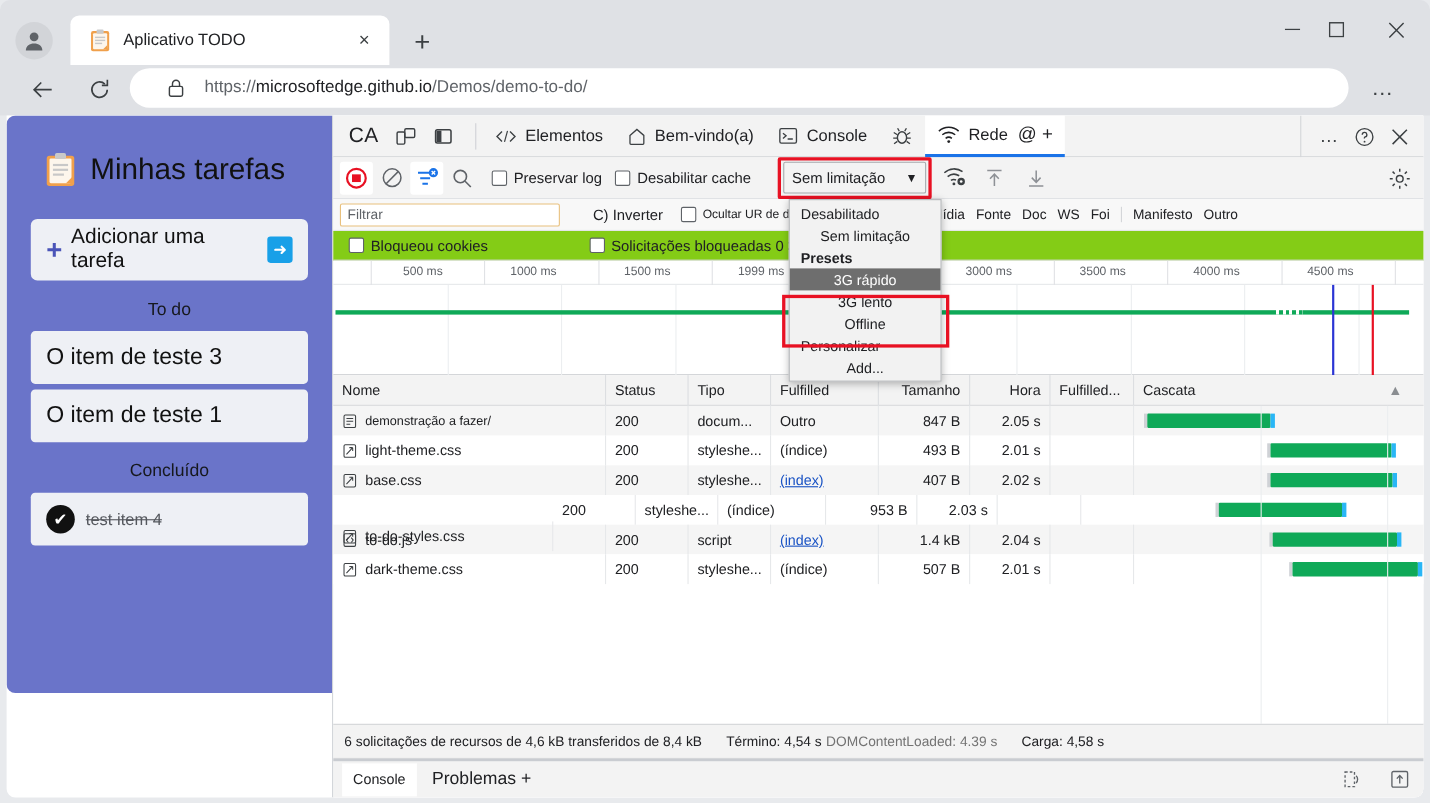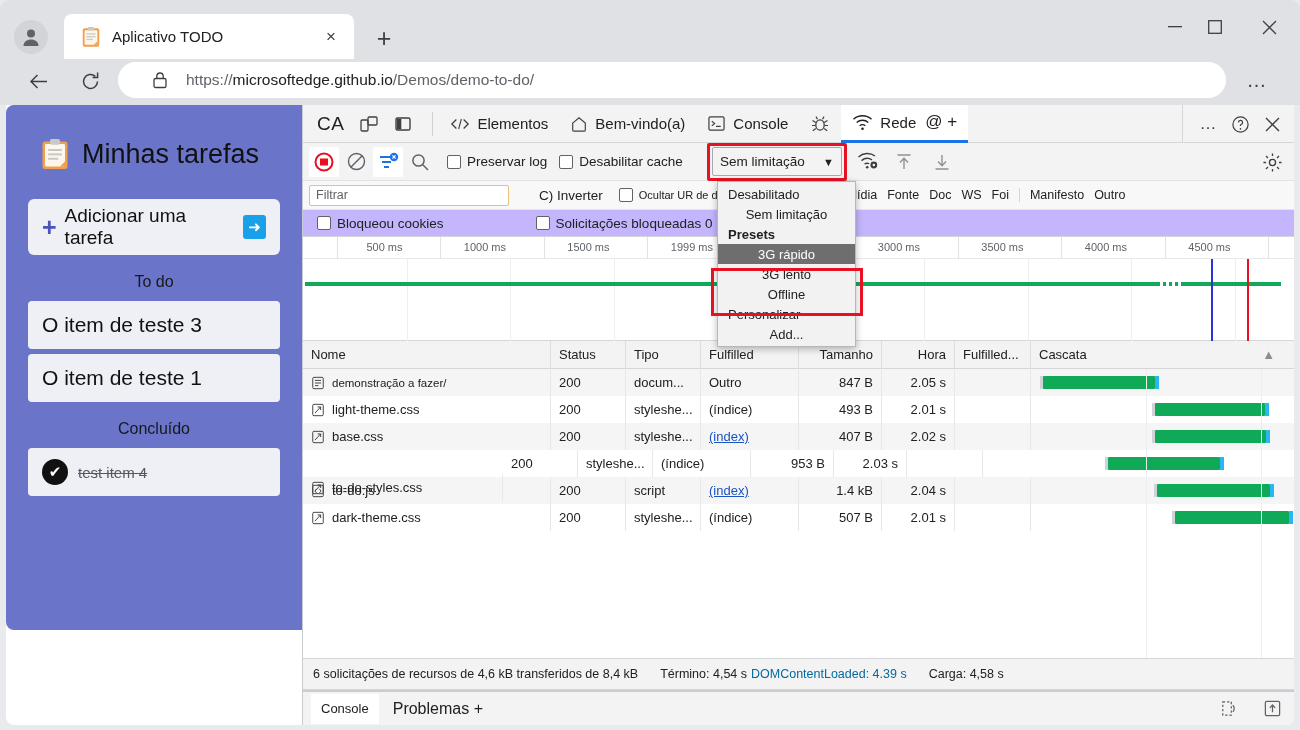--- a/index.html
+++ b/index.html
@@ -203,21 +203,21 @@
     border: 1px solid #e8c07d; border-radius: 2px;
     font-size: 12.5px; color: #5f6368; padding: 0 6px;
     display: flex; align-items: center;
   }
   .chips { display: flex; align-items: center; gap: 10px; margin-left: 8px; }
   .chip { font-size: 12.5px; color: #202124; cursor: pointer; white-space: nowrap; }
   .chip-sep { width:1px; height:14px; background:#d4d6d9; }
 
   .dt-filterbar2 {
     position: absolute; left: 0; top: 105px; width: 992px; height: 27px;
-    background: #c4b5fd; border-bottom: 1px solid #d4d6d9;
+    background: #84cc16; border-bottom: 1px solid #d4d6d9;
     display: flex; align-items: center; padding: 0 10px; gap: 32px;
   }
 
   
   .overview {
     position: absolute; left: 0; top: 132px; width: 992px; height: 104px;
     background: #ffffff; border-bottom: 1px solid #d4d6d9;
   }
   .ruler { position: absolute; left: 0; top: 0; width: 992px; height: 22px;
            border-bottom: 1px solid #e6e8ea; }
@@ -263,21 +263,21 @@
   .wf-tail { position: absolute; top: 7px; height: 13px; width: 4px; background: #29b6f6; }
   .wf-head { position: absolute; top: 7px; height: 13px; width: 3px; background: #cfd2d6; }
   .wf-grid { position: absolute; top: 0; width: 1px; height: 289px; background: #eceef0; }
 
   .summary {
     position: absolute; left: 0; top: 553px; width: 992px; height: 32px;
     background: #f3f3f3; border-top: 1px solid #d4d6d9; border-bottom: 1px solid #d4d6d9;
     display: flex; align-items: center; gap: 22px; padding: 0 10px;
     font-size: 12.5px; color: #202124;
   }
-  .summary .blue { color: #0369a1; }
+  .summary .blue { color: #737373; }
 
   .drawer {
     position: absolute; left: 0; top: 585px; width: 992px; height: 35px;
     background: #f3f3f3; border-top: 2px solid #c9ccd1;
     display: flex; align-items: center; padding: 0 8px; gap: 4px;
   }
   .drawer-tab {
     padding: 0 10px; height: 30px; display:flex; align-items:center;
     font-size: 16px; color: #202124; cursor:pointer;
   }

